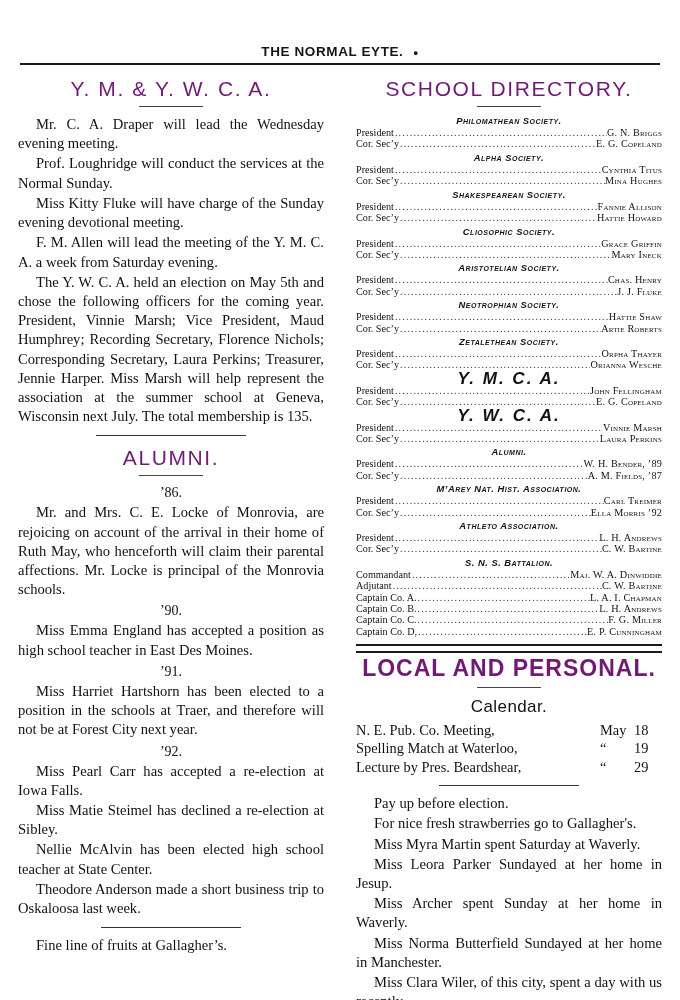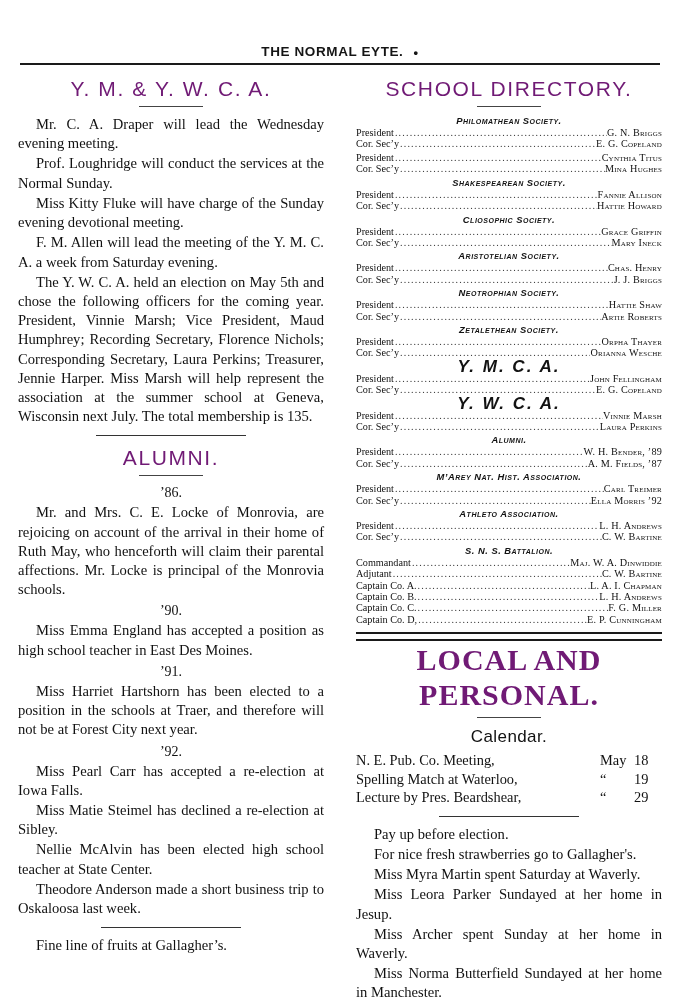--- a/index.html
+++ b/index.html
@@ -65,24 +65,24 @@
     font-family: "Liberation Sans", sans-serif;
     font-size: 21px;
     font-weight: 400;
     letter-spacing: 1.6px;
     color: #701a75;
     margin: 0;
     padding: 2px 0 0 0;
     line-height: 1.15;
   }
   .sec-title.serif-disp {
-    font-family: Liberation Serif, serif;
+    font-family: Liberation Sans, sans-serif;
     font-weight: 700;
     letter-spacing: 1px;
-    font-size: 30px;
+    font-size: 23px;
   }
   .title-rule {
     width: 64px;
     height: 0;
     border-top: 1.5px solid #444;
     margin: 5px auto 8px auto;
   }
 
   
   p.body {
@@ -251,20 +251,21 @@
                 <span class="dir-dots">........................................................................................................................</span>
                 <span class="dir-name">G. N. Briggs</span>
               </div>
               <div class="dir-row">
                 <span class="dir-role">Cor. Sec’y</span>
                 <span class="dir-dots">........................................................................................................................</span>
                 <span class="dir-name">E. G. Copeland</span>
               </div>
             </div>
             <div class="dir-group">
+              <div class="dir-head">Alpha Society.</div>
               <div class="dir-row">
                 <span class="dir-role">President</span>
                 <span class="dir-dots">........................................................................................................................</span>
                 <span class="dir-name">Cynthia Titus</span>
               </div>
               <div class="dir-row">
                 <span class="dir-role">Cor. Sec’y</span>
                 <span class="dir-dots">........................................................................................................................</span>
                 <span class="dir-name">Mina Hughes</span>
               </div>
@@ -298,21 +299,21 @@
             <div class="dir-group">
               <div class="dir-head">Aristotelian Society.</div>
               <div class="dir-row">
                 <span class="dir-role">President</span>
                 <span class="dir-dots">........................................................................................................................</span>
                 <span class="dir-name">Chas. Henry</span>
               </div>
               <div class="dir-row">
                 <span class="dir-role">Cor. Sec’y</span>
                 <span class="dir-dots">........................................................................................................................</span>
-                <span class="dir-name">J. J. Briggs</span>
+                <span class="dir-name">J. J. Fluke</span>
               </div>
             </div>
             <div class="dir-group">
               <div class="dir-head">Neotrophian Society.</div>
               <div class="dir-row">
                 <span class="dir-role">President</span>
                 <span class="dir-dots">........................................................................................................................</span>
                 <span class="dir-name">Hattie Shaw</span>
               </div>
               <div class="dir-row">

